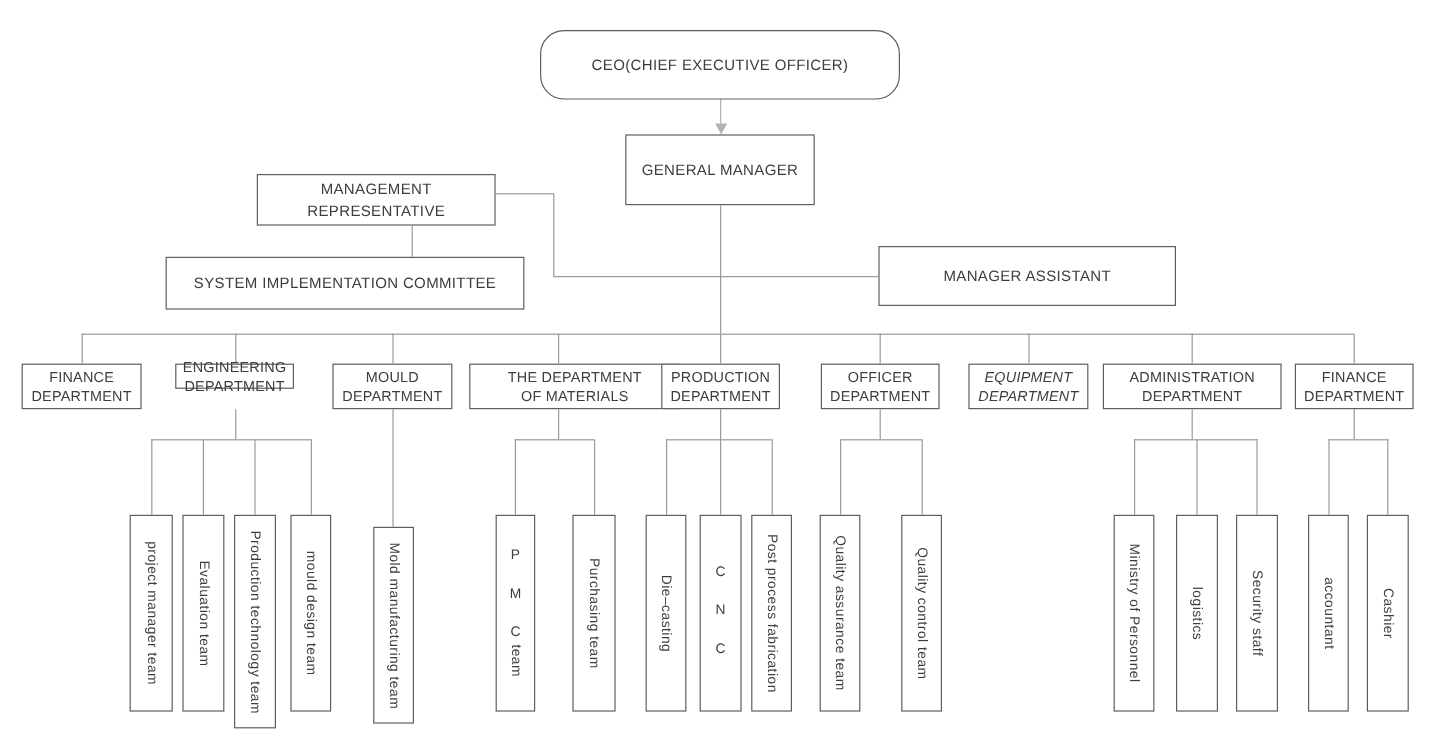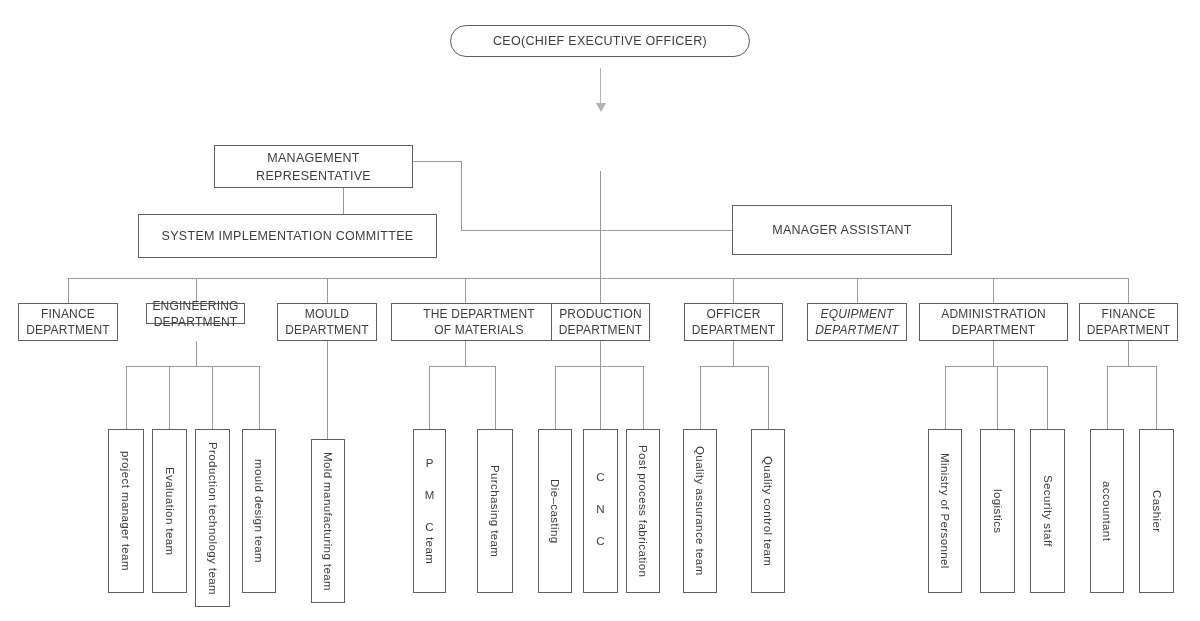--- a/index.html
+++ b/index.html
@@ -98,27 +98,28 @@
     <div class="line" style="left: 945px; top: 366px; width: 103px; height: 1px;"></div>
     <div class="line" style="left: 945px; top: 366px; width: 1px; height: 63px;"></div>
     <div class="line" style="left: 997px; top: 366px; width: 1px; height: 63px;"></div>
     <div class="line" style="left: 1047px; top: 366px; width: 1px; height: 63px;"></div>
     <div class="line" style="left: 1128px; top: 341px; width: 1px; height: 25px;"></div>
     <div class="line" style="left: 1107px; top: 366px; width: 50px; height: 1px;"></div>
     <div class="line" style="left: 1107px; top: 366px; width: 1px; height: 63px;"></div>
     <div class="line" style="left: 1156px; top: 366px; width: 1px; height: 63px;"></div>
     <div class="line arrowline" style="left: 600px; top: 68px; width: 1px; height: 35px;"></div>
     <div class="arrowhead" style="left: 595.5px; top: 103px;"></div>
-    <div class="node lg" style="left: 450px; top: 25px; width: 300px; height: 32px; border-radius: 20px;">CEO(CHIEF EXECUTIVE OFFICER)</div>
+    <div class="node lg" style="left: 450px; top: 25px; width: 300px; height: 58px; border-radius: 20px;">CEO(CHIEF EXECUTIVE OFFICER)</div>
+    <div class="node lg" style="left: 521px; top: 112px; width: 158px; height: 59px;">GENERAL MANAGER</div>
     <div class="node lg" style="left: 214px; top: 145px; width: 199px; height: 43px;">
       <span class="ln">MANAGEMENT</span>
       <span class="ln">REPRESENTATIVE</span>
     </div>
     <div class="node lg" style="left: 138px; top: 214px; width: 299px; height: 44px;">SYSTEM IMPLEMENTATION COMMITTEE</div>
-    <div class="node lg" style="left: 732px; top: 205px; width: 220px; height: 50px;">MANAGER ASSISTANT</div>
+    <div class="node lg" style="left: 732px; top: 205px; width: 248px; height: 50px;">MANAGER ASSISTANT</div>
     <div class="node md" style="left: 18px; top: 303px; width: 100px; height: 38px;">
       <span class="ln">FINANCE</span>
       <span class="ln">DEPARTMENT</span>
     </div>
     <div class="node md" style="left: 146px; top: 303px; width: 99px; height: 21px;">
       <span class="ln">ENGINEERING</span>
       <span class="ln">DEPARTMENT</span>
     </div>
     <div class="node md" style="left: 277px; top: 303px; width: 100px; height: 38px;">
       <span class="ln">MOULD</span>

